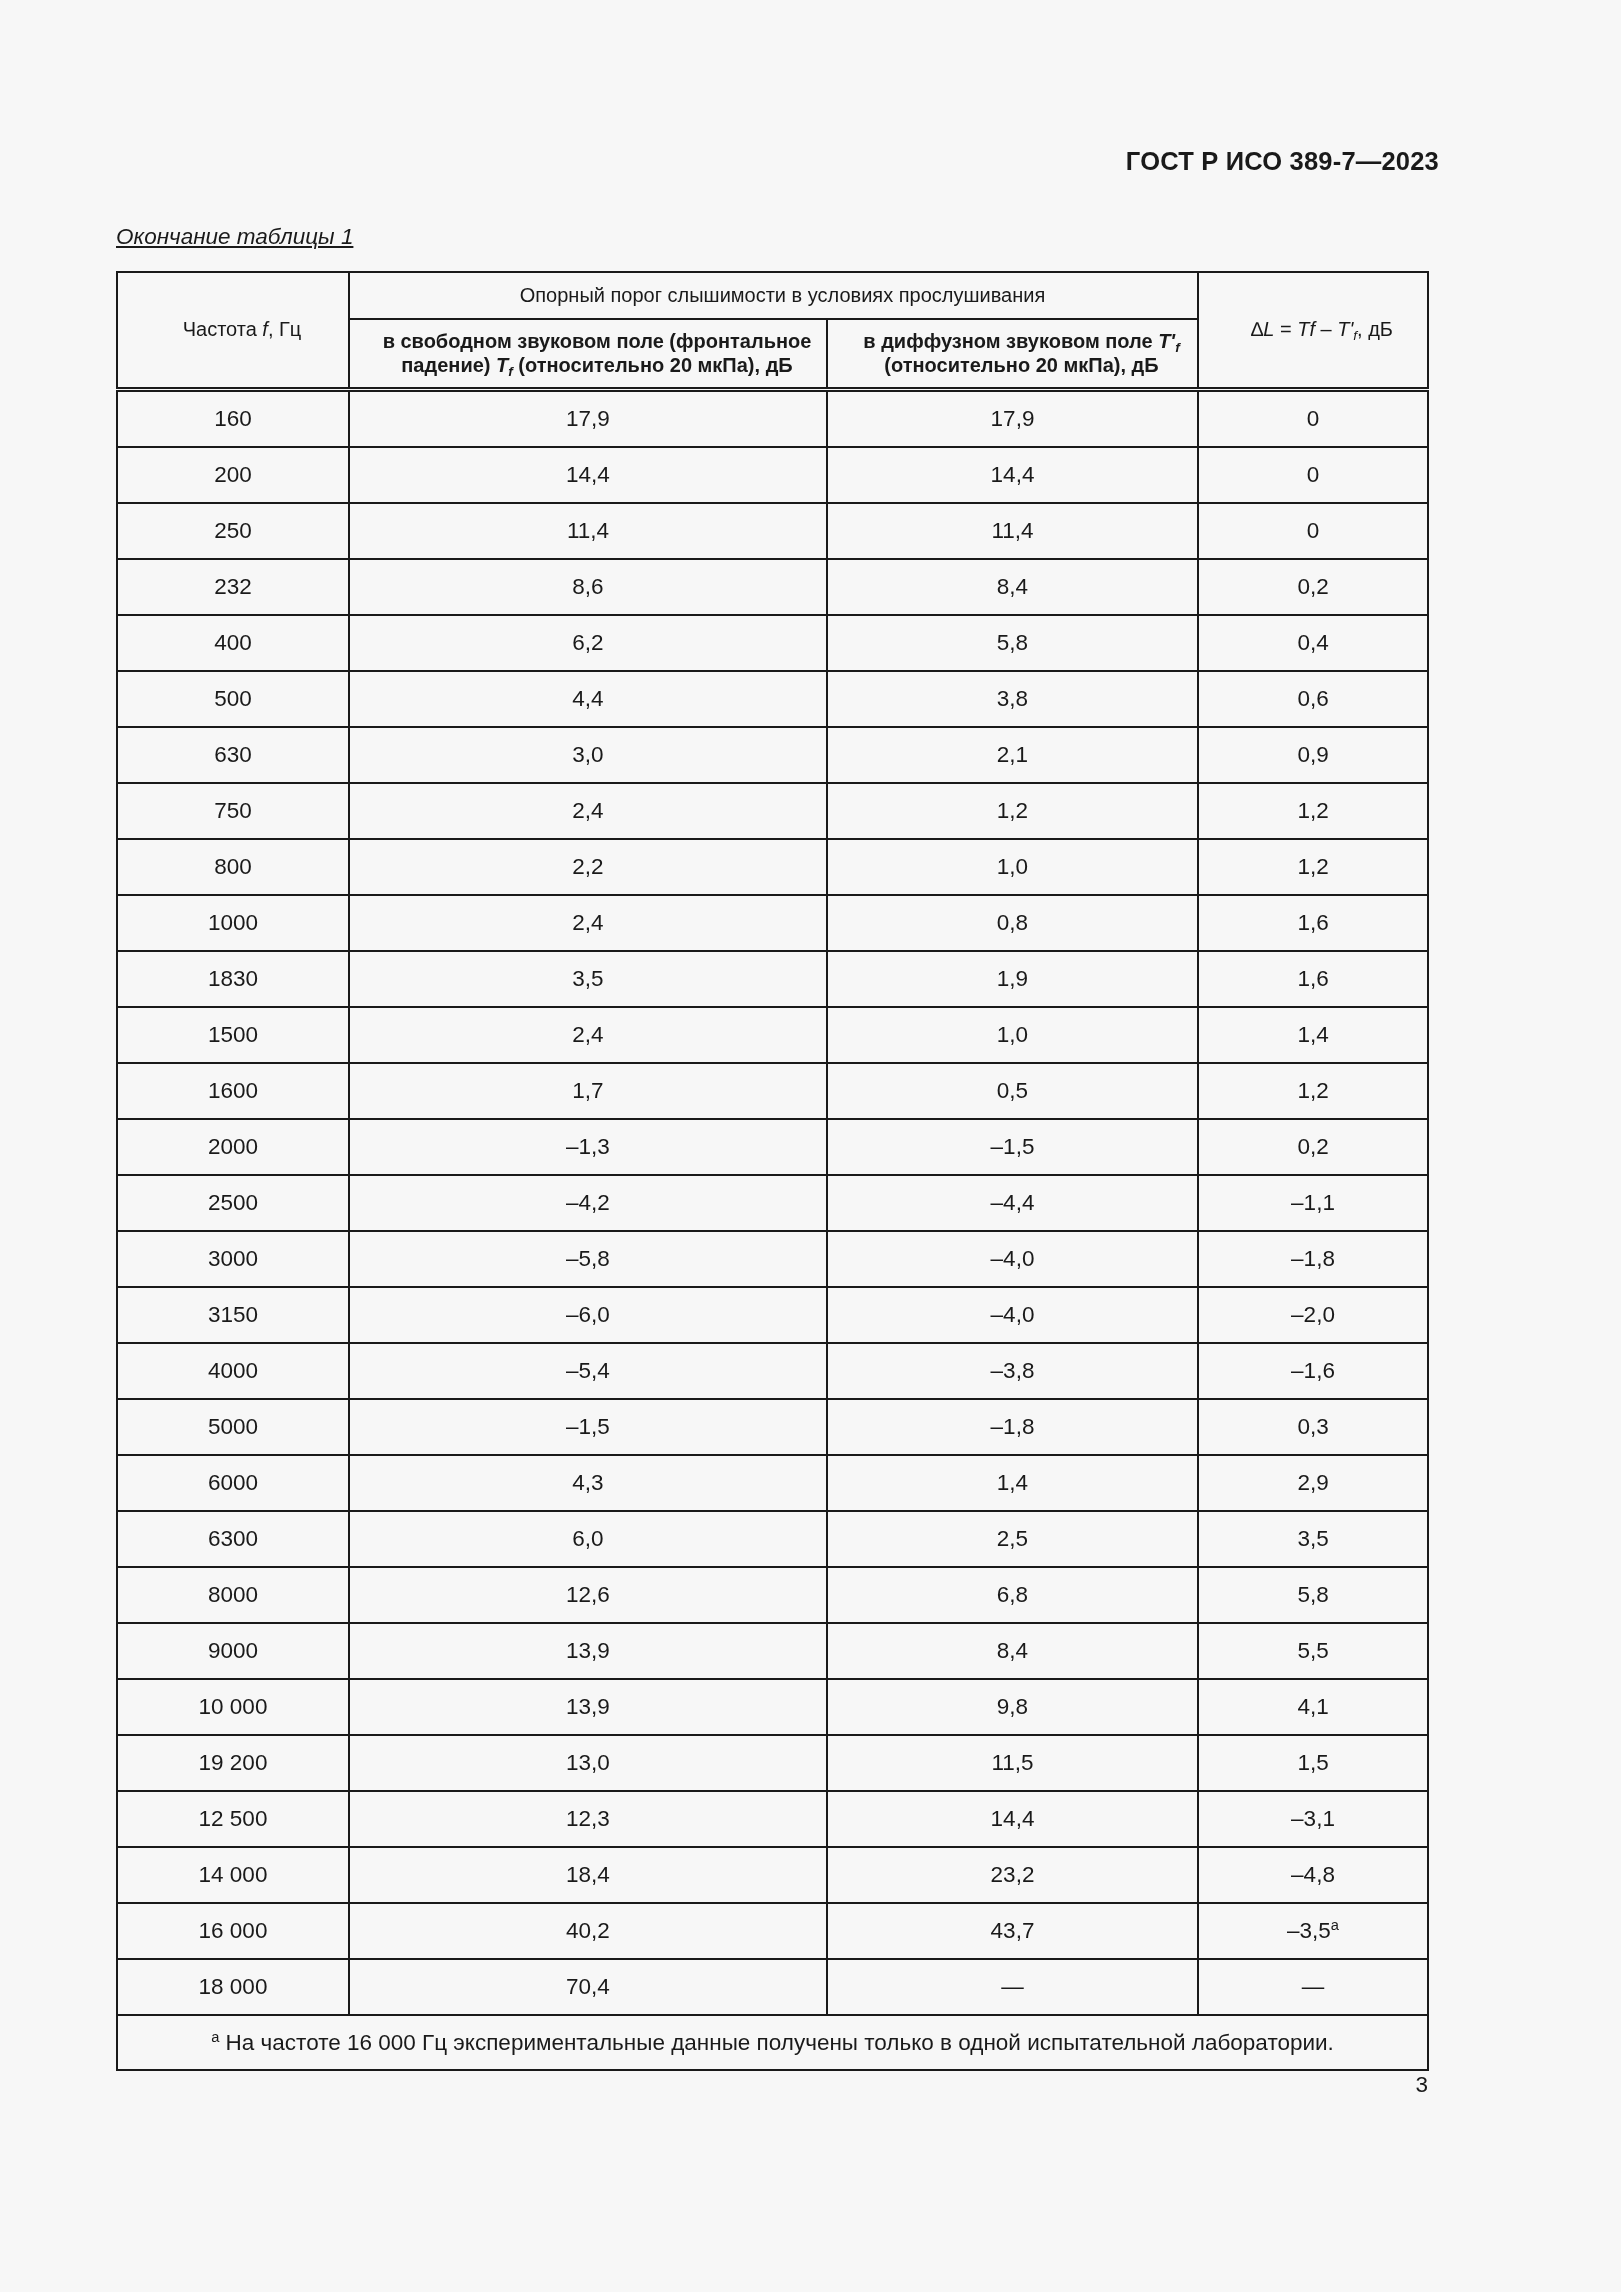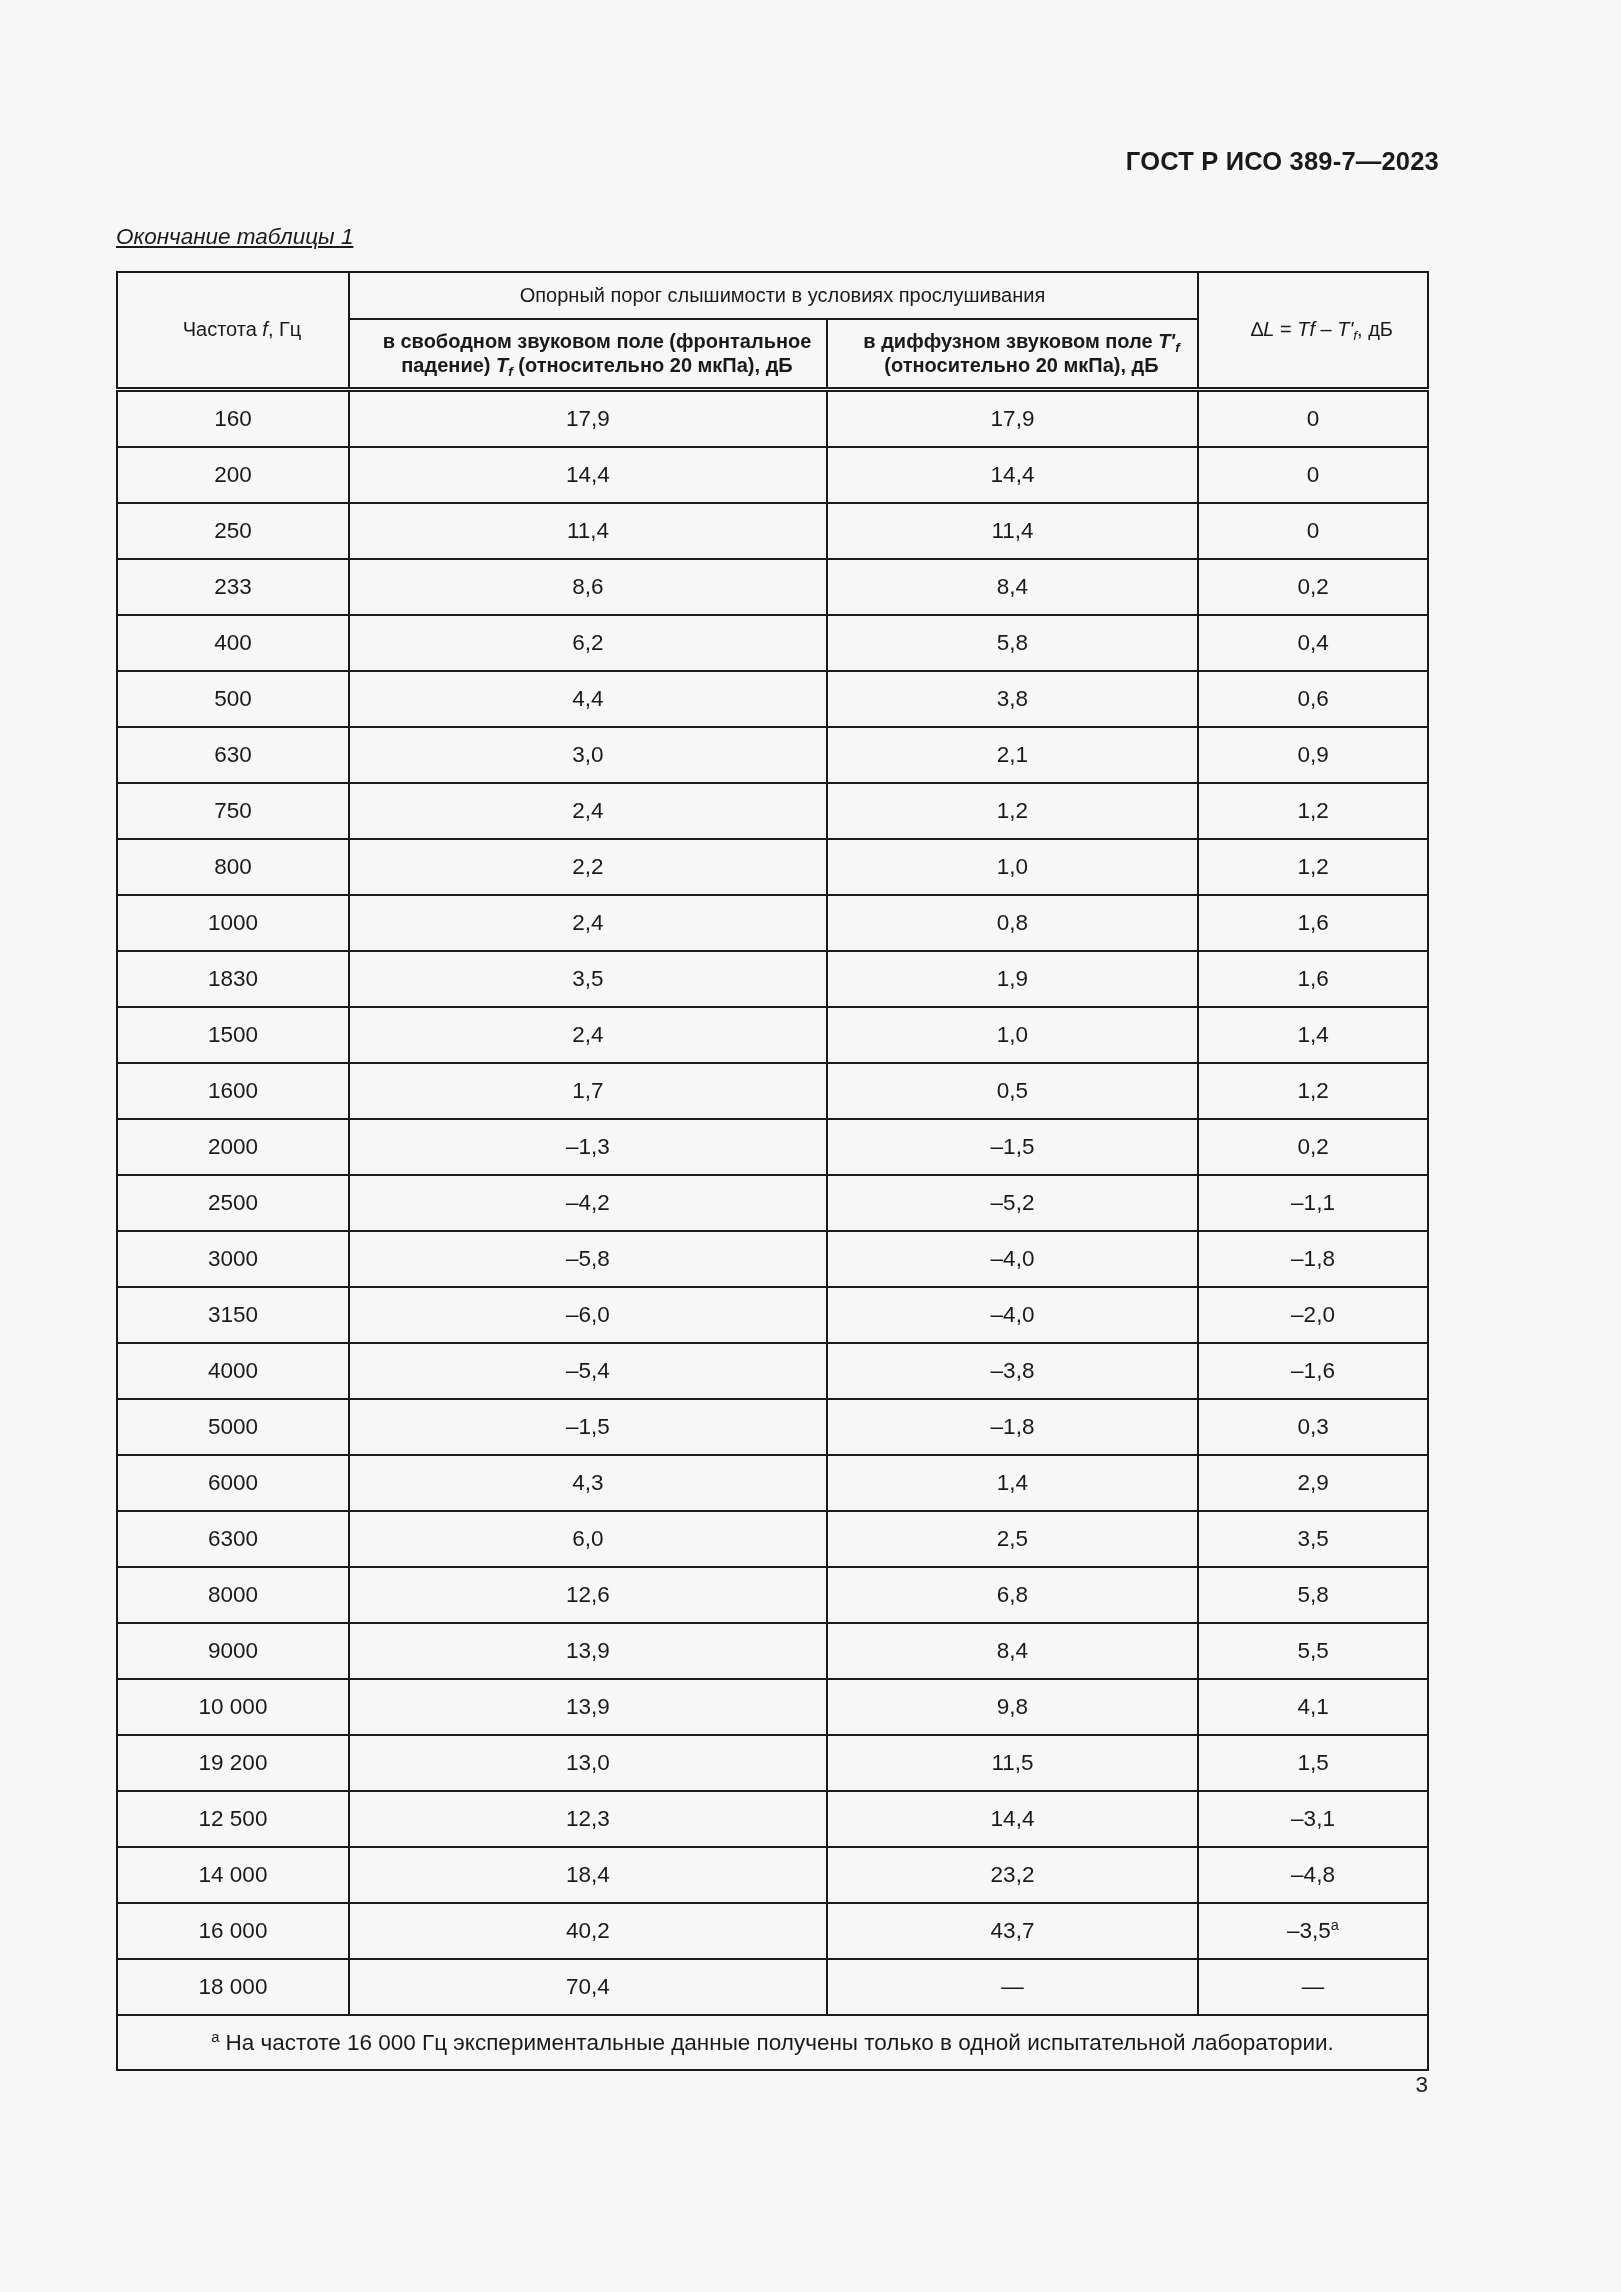--- a/index.html
+++ b/index.html
@@ -83,21 +83,21 @@
         <td><span>14,4</span></td>
         <td><span>0</span></td>
       </tr>
       <tr class="row">
         <td><span>250</span></td>
         <td><span>11,4</span></td>
         <td><span>11,4</span></td>
         <td><span>0</span></td>
       </tr>
       <tr class="row">
-        <td><span>233</span></td>
+        <td><span>232</span></td>
         <td><span>8,6</span></td>
         <td><span>8,4</span></td>
         <td><span>0,2</span></td>
       </tr>
       <tr class="row">
         <td><span>400</span></td>
         <td><span>6,2</span></td>
         <td><span>5,8</span></td>
         <td><span>0,4</span></td>
       </tr>
@@ -151,21 +151,21 @@
       </tr>
       <tr class="row">
         <td><span>2000</span></td>
         <td><span>–1,3</span></td>
         <td><span>–1,5</span></td>
         <td><span>0,2</span></td>
       </tr>
       <tr class="row">
         <td><span>2500</span></td>
         <td><span>–4,2</span></td>
-        <td><span>–5,2</span></td>
+        <td><span>–4,4</span></td>
         <td><span>–1,1</span></td>
       </tr>
       <tr class="row">
         <td><span>3000</span></td>
         <td><span>–5,8</span></td>
         <td><span>–4,0</span></td>
         <td><span>–1,8</span></td>
       </tr>
       <tr class="row">
         <td><span>3150</span></td>

